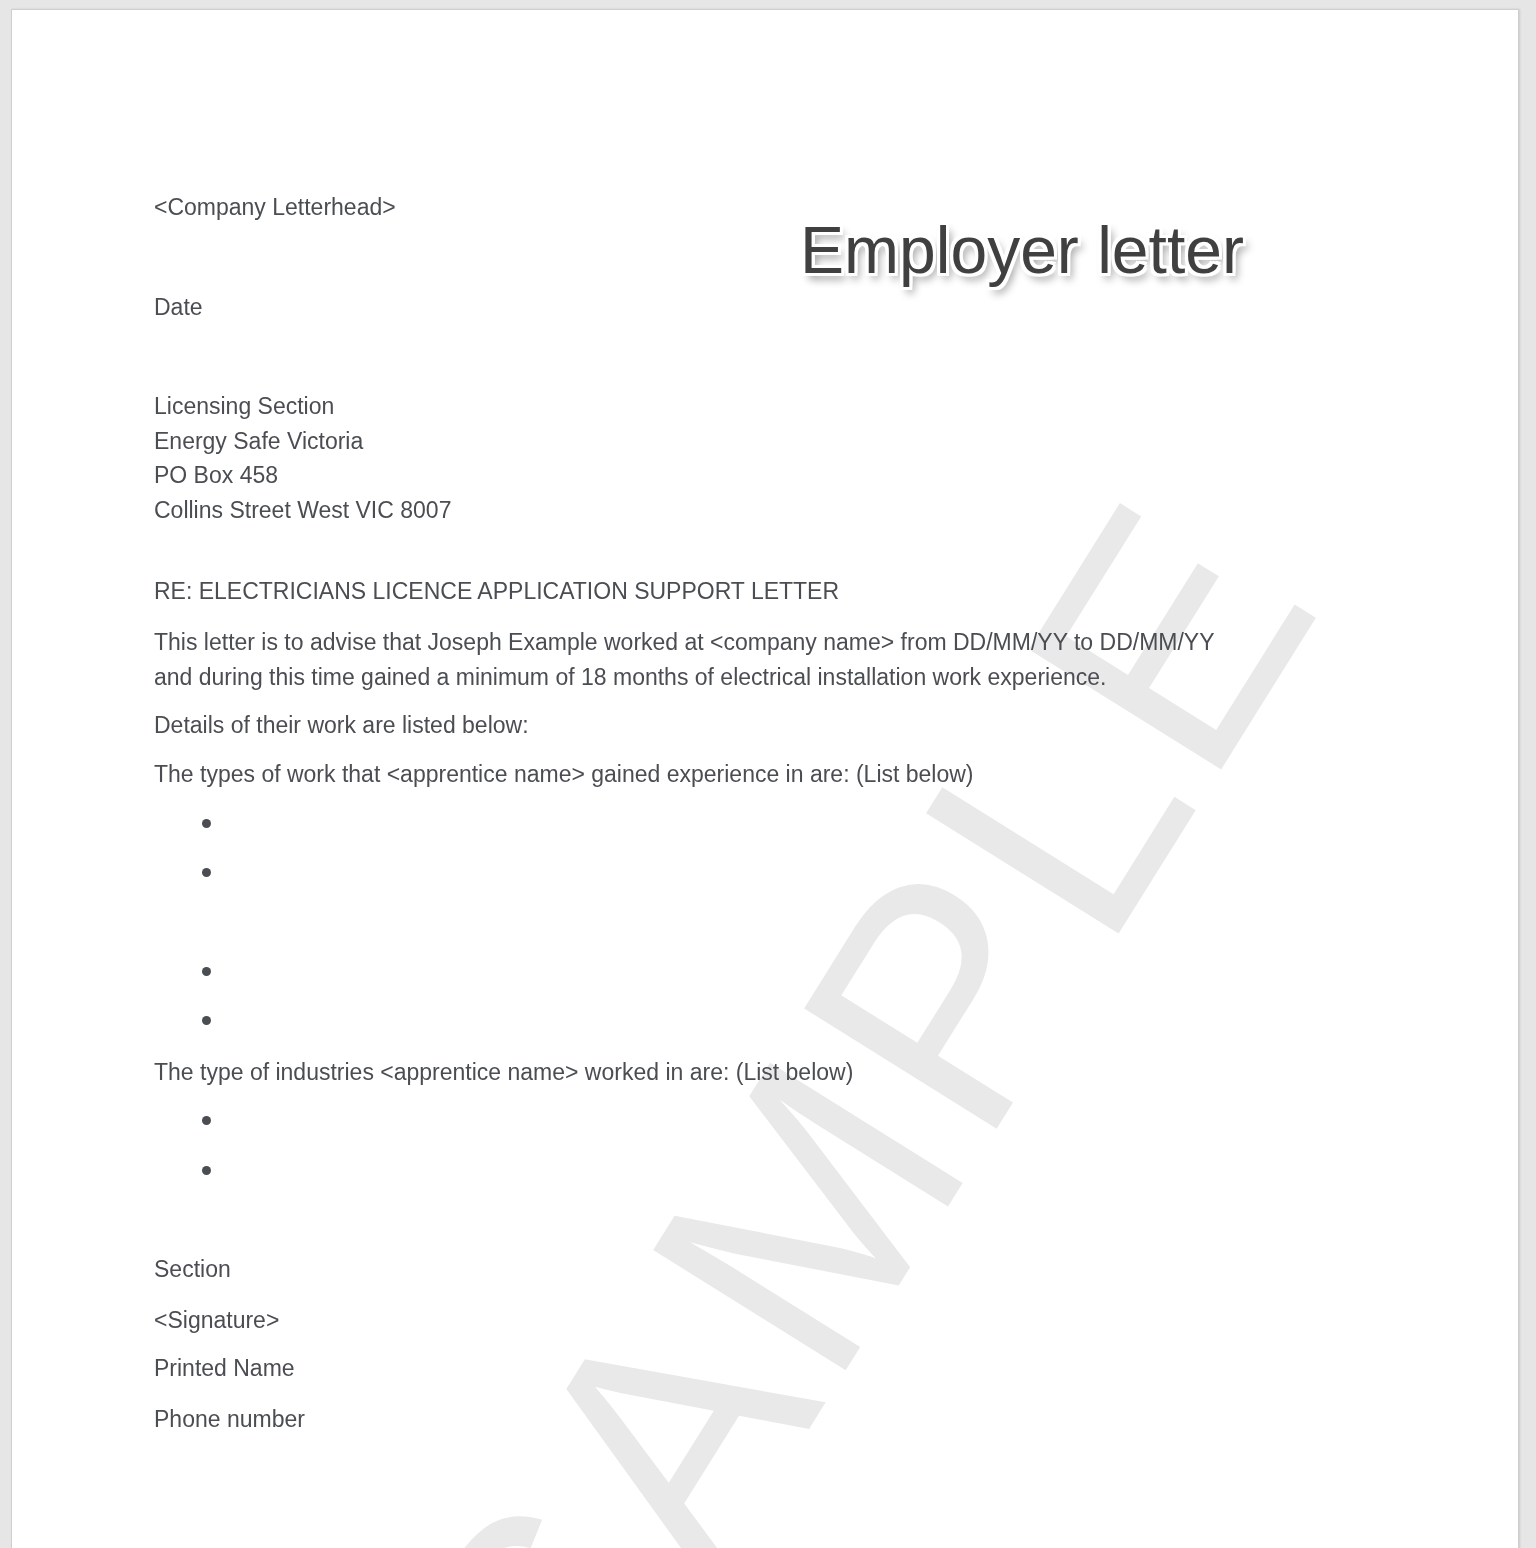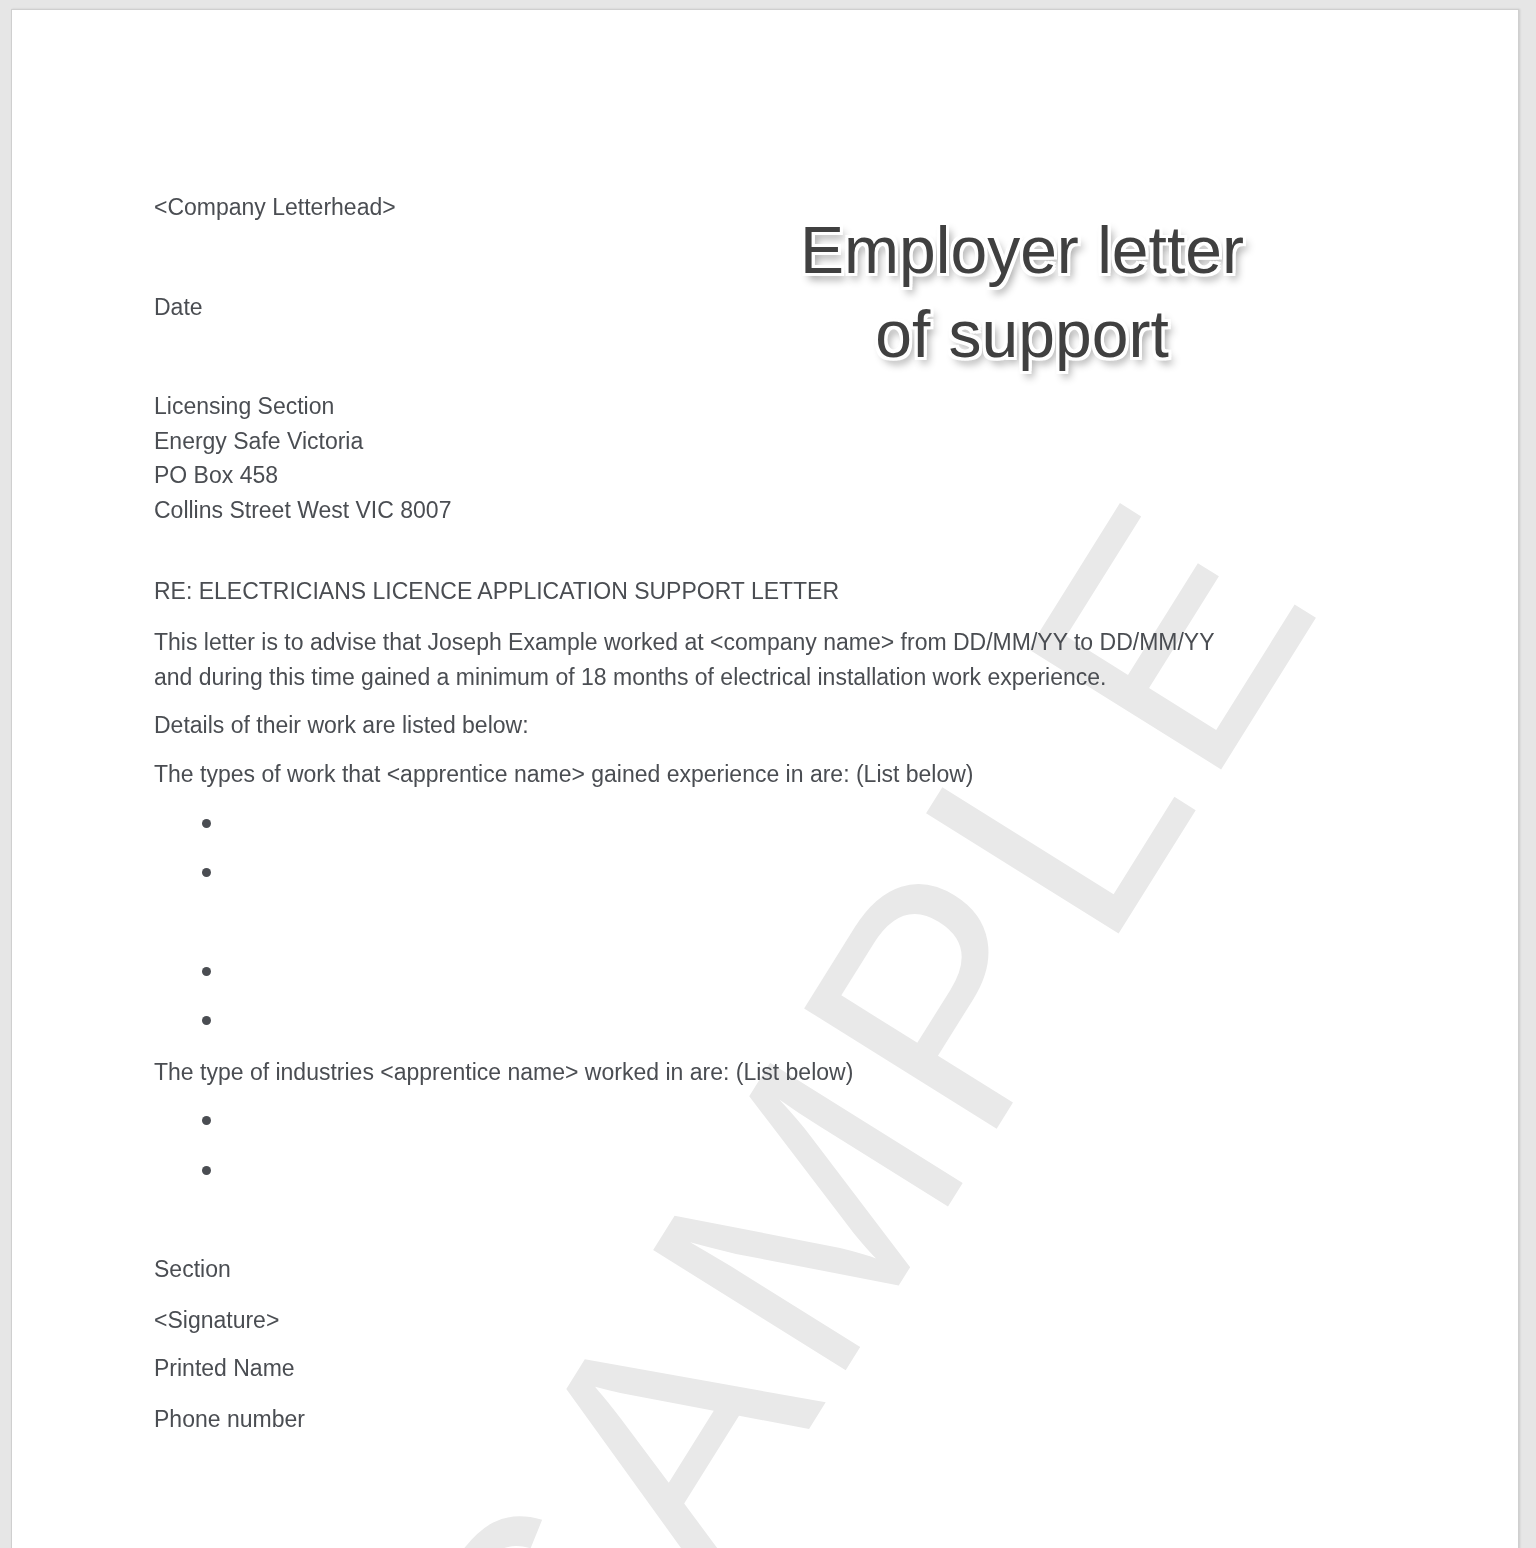--- a/index.html
+++ b/index.html
@@ -56,21 +56,20 @@
     }
   </style>
 </head>
 <body>
 
 <div class="page">
   <div class="watermark">SAMPLE</div>
 
   <div class="title">
     <div>Employer letter</div>
-    <div>of support</div>
   </div>
 
   <div class="content">
     <div class="line" style="top:184px">&lt;Company Letterhead&gt;</div>
     <div class="line" style="top:284px">Date</div>
 
     <div class="line" style="top:383px">Licensing Section</div>
     <div class="line" style="top:418px">Energy Safe Victoria</div>
     <div class="line" style="top:452px">PO Box 458</div>
     <div class="line" style="top:487px">Collins Street West VIC 8007</div>

